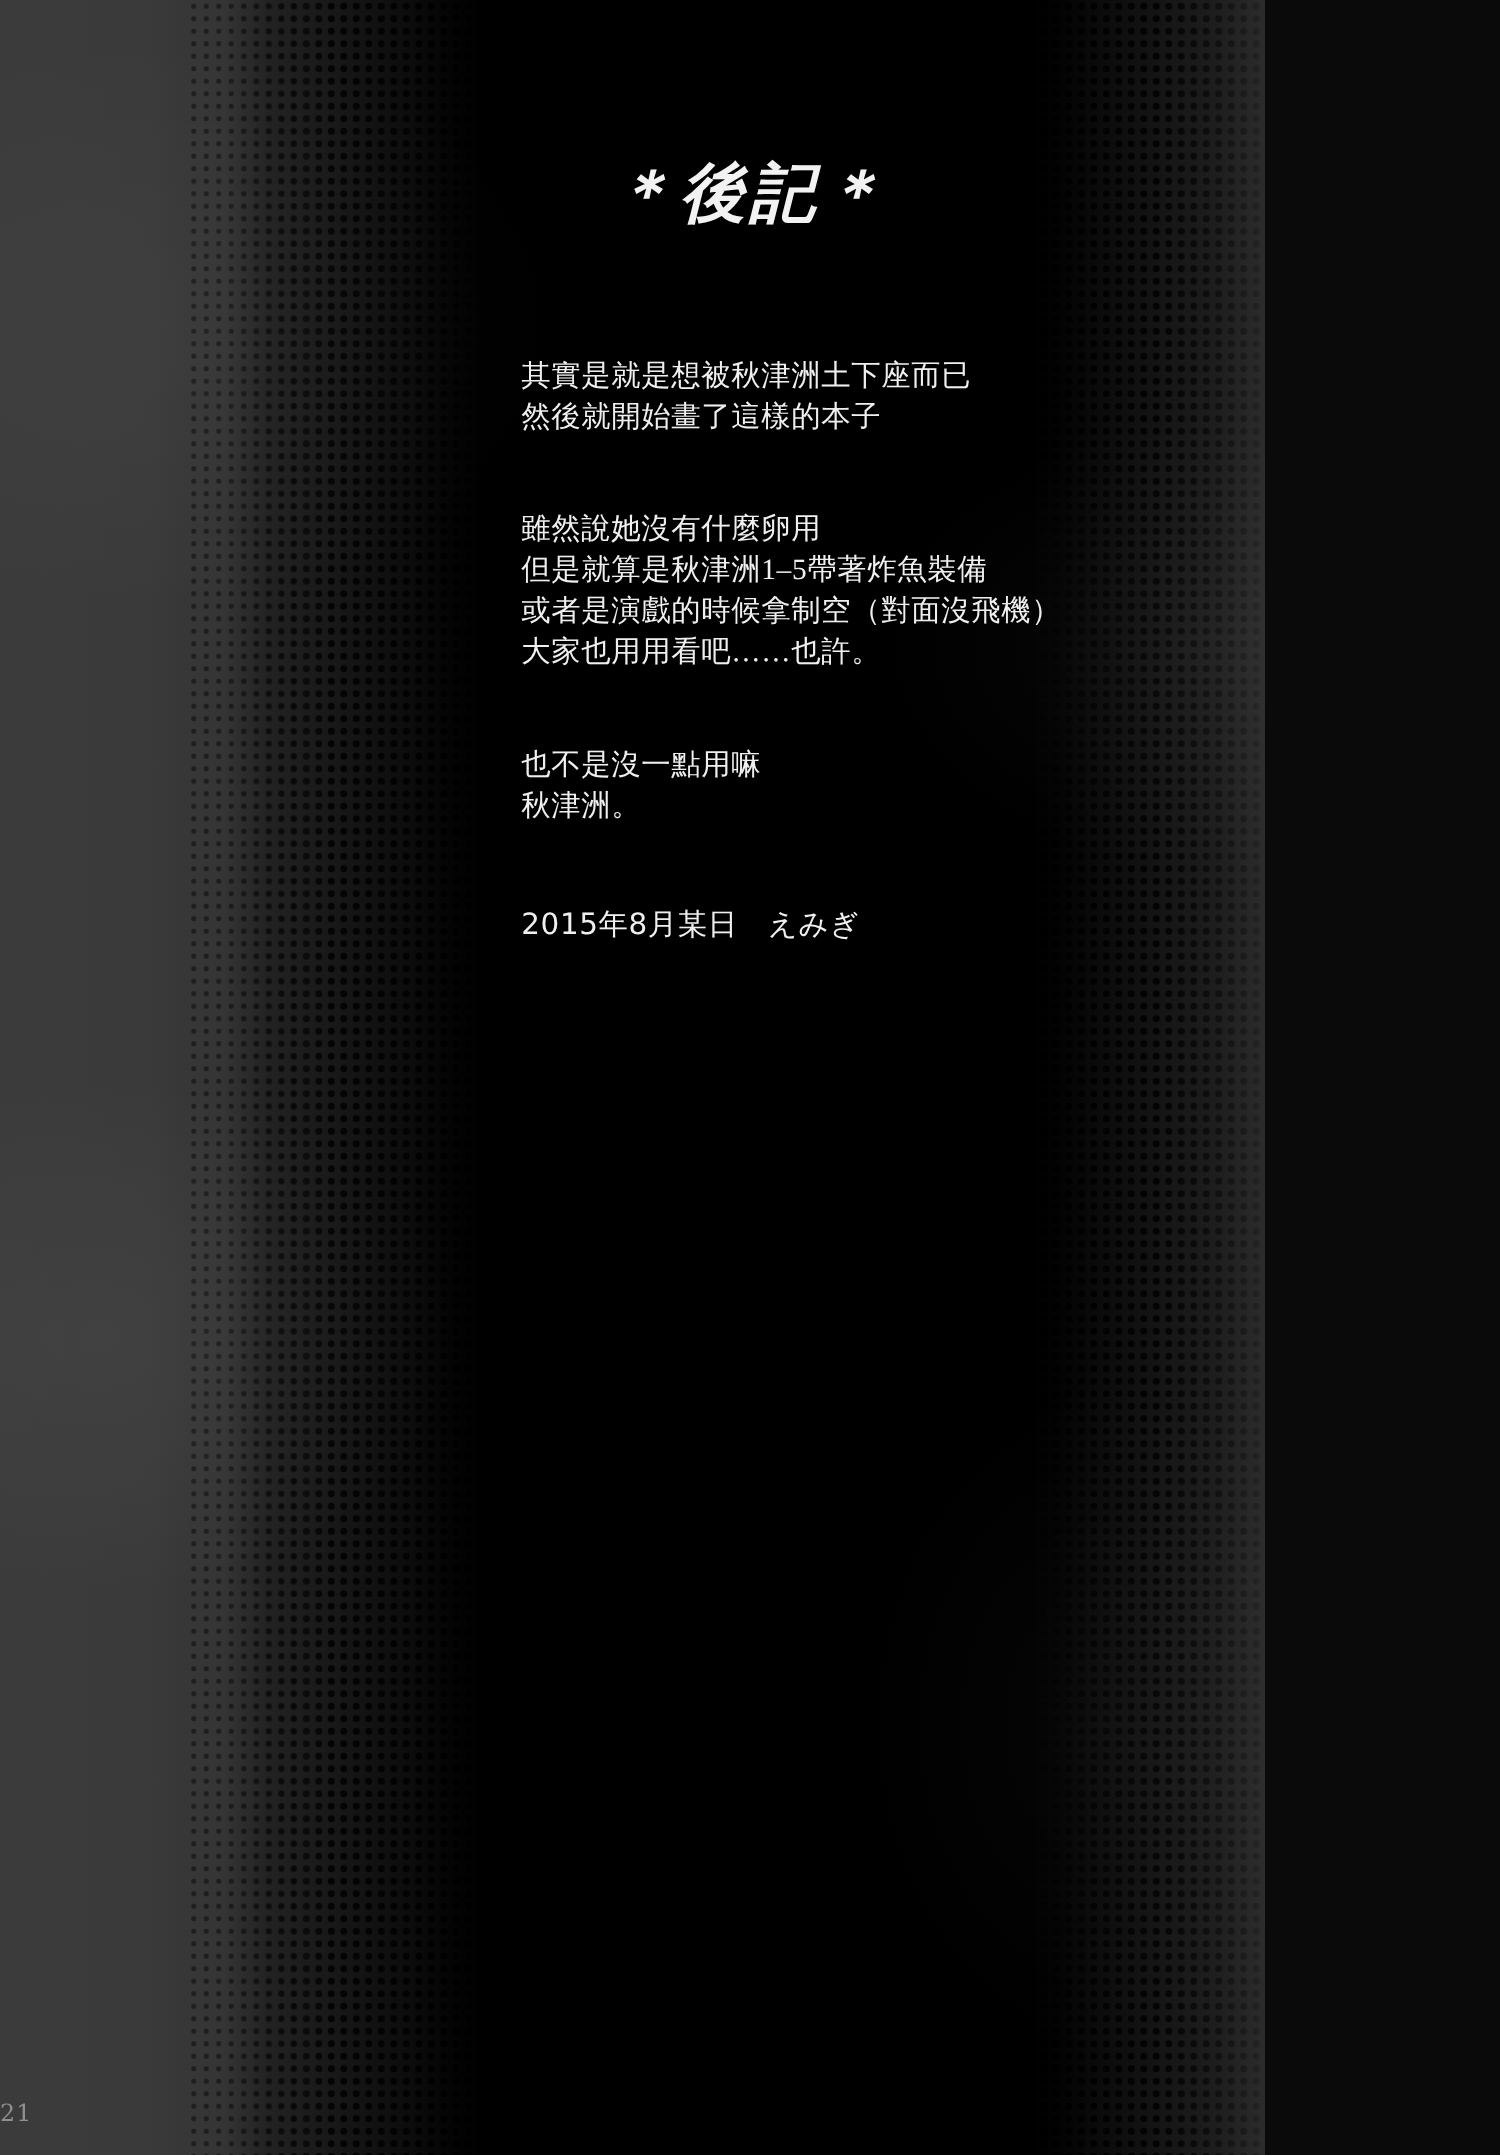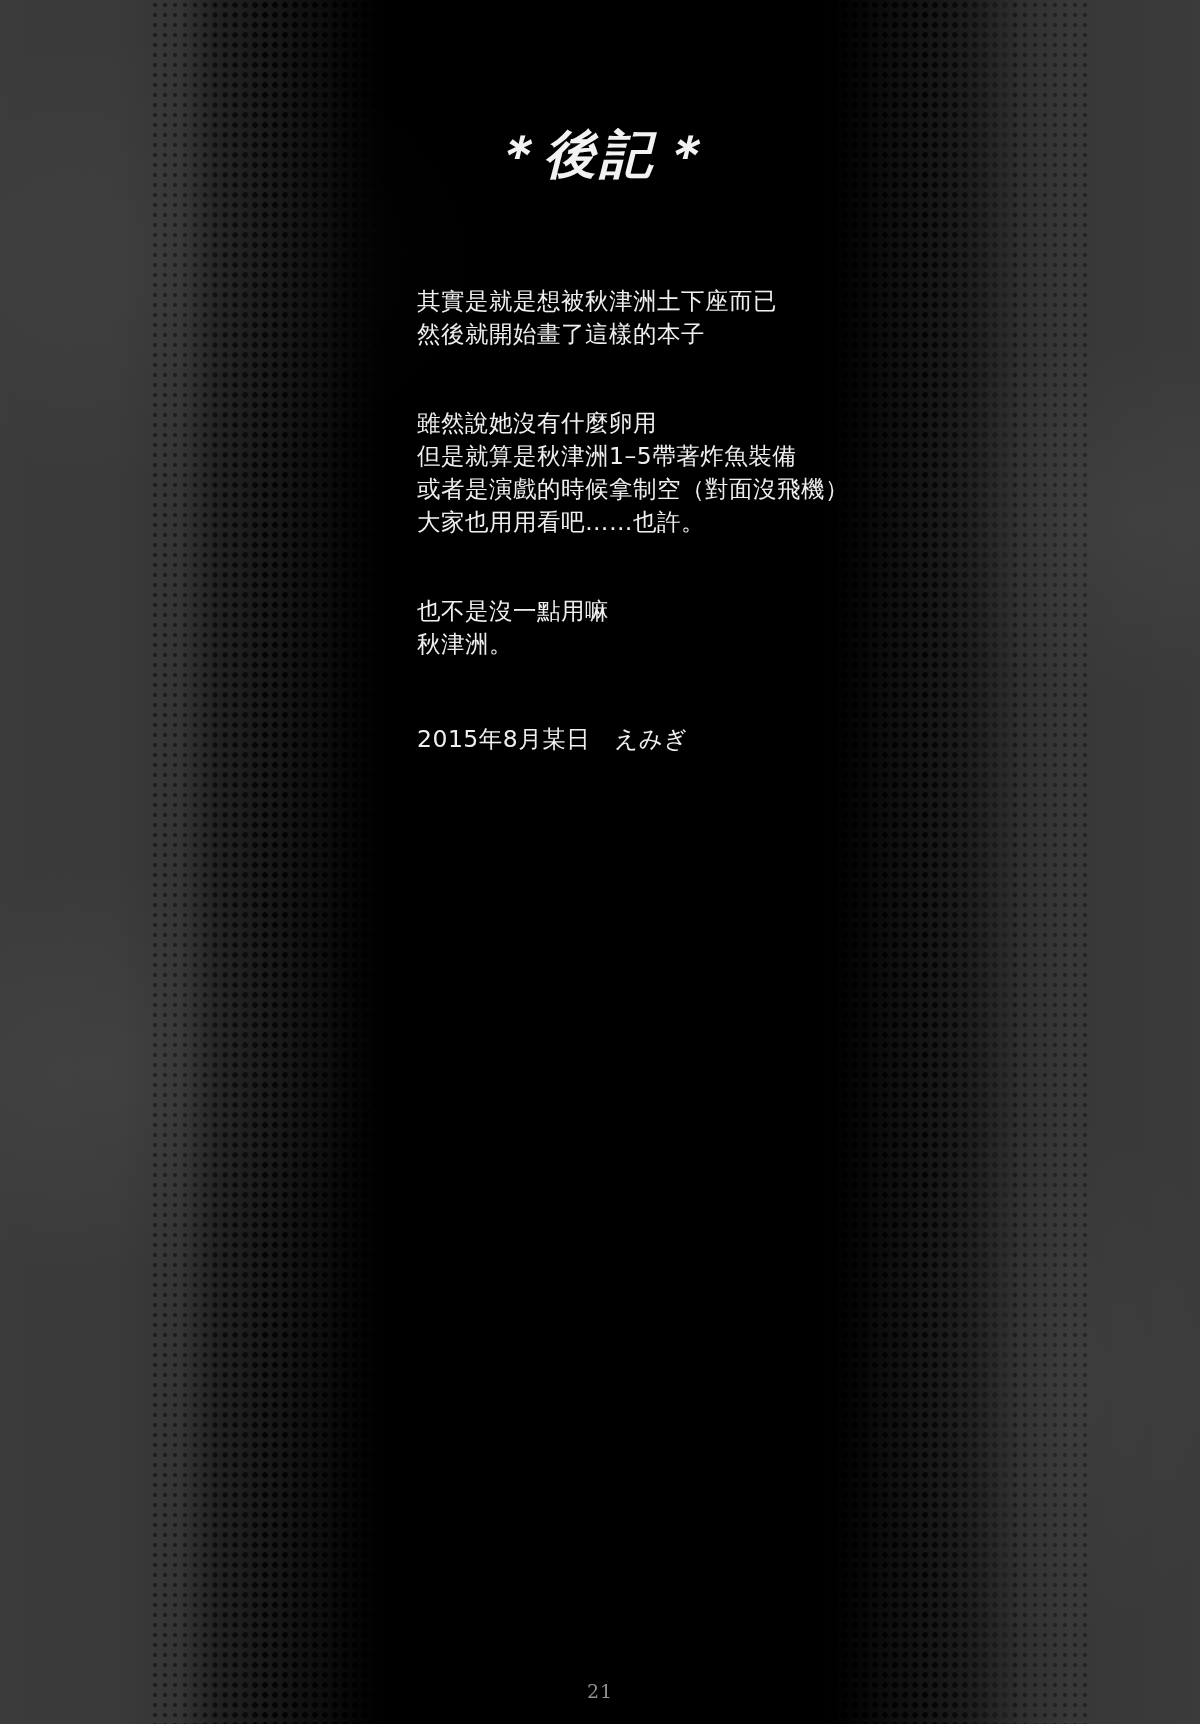--- a/index.html
+++ b/index.html
@@ -2,21 +2,21 @@
 <html><head>
 <meta charset="utf-8">
 <style>
   html, body {
     margin: 0;
     padding: 0;
     background: #0a0a0a;
   }
   .page {
     position: relative;
-    width: 1200px;
+    width: 1012px;
     height: 1724px;
     overflow: hidden;
     background: #7f1d1d;
     font-family: "DejaVu Sans", "Liberation Sans", sans-serif;
   }
 
   
   .bg-base {
     position: absolute;
     inset: 0;
@@ -130,30 +130,29 @@
     width: 700px;
   }
   .para {
     color: #efefef;
     font-size: 23.5px;
     line-height: 33px;
     letter-spacing: 0.5px;
     margin: 0 0 26px 0;
     white-space: pre-line;
   }
-  .para.gap-big { margin-bottom: 56px; }
+  .para.gap-big { margin-bottom: 56px; font-family: Liberation Serif, serif; }
   .para.gap-huge { margin-bottom: 62px; }
   .para.sign { margin-bottom: 16px; }
 
   .page-number {
     position: absolute;
     left: 0;
     bottom: 22px;
     width: 1200px;
-    text-align: center;
     color: #8f8f8f;
     font-size: 19px;
     font-family: "DejaVu Serif", "Liberation Serif", serif;
     letter-spacing: 1px;
   }
 </style>
 </head>
 <body>
 
 <div class="page">

